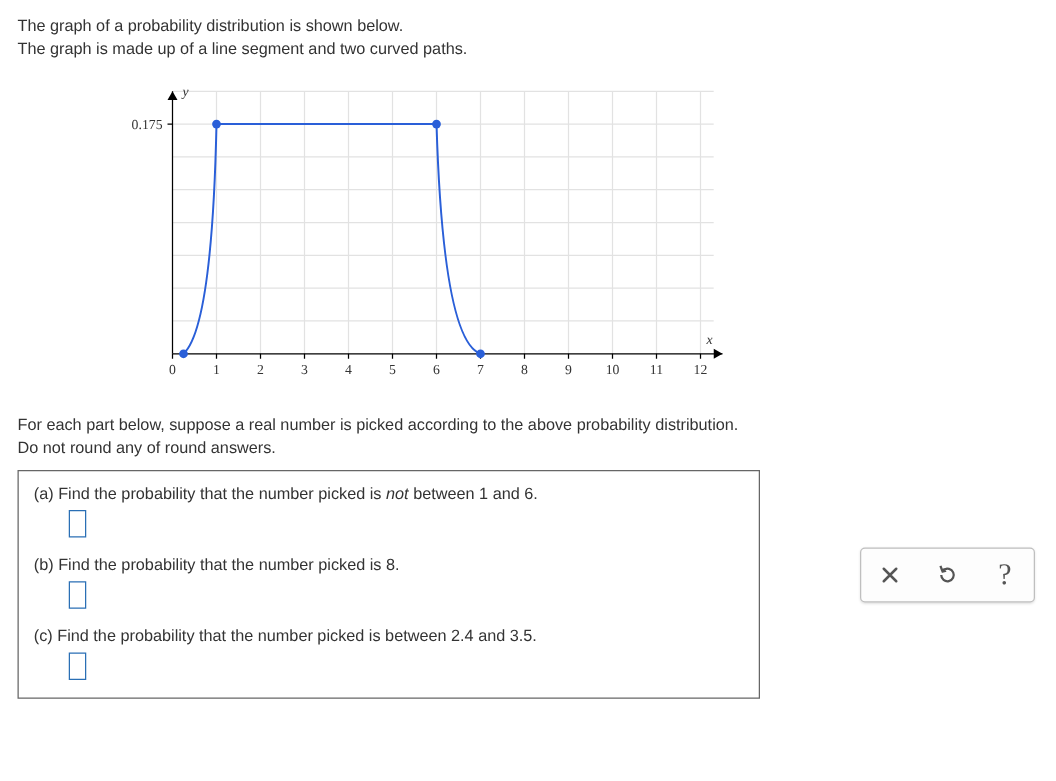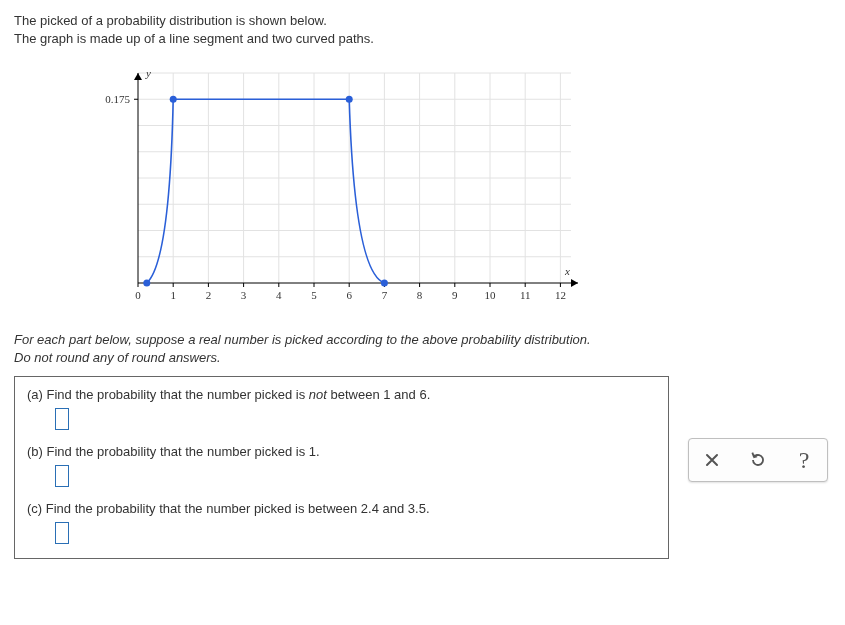--- a/index.html
+++ b/index.html
@@ -7,25 +7,25 @@
     padding: 12px 14px;
     font-family: Verdana, Geneva, sans-serif;
     font-size: 13px;
     color: #333;
     background: #fff;
     width: 845px;
     box-sizing: border-box;
   }
   .prompt-text { line-height: 1.35; margin-bottom: 6px; }
   .graph-wrap { margin: 4px 0 18px 84px; }
-  .questions-intro { margin: 8px 0 10px 0; line-height: 1.35; font-style: italic; }
+  .questions-intro { margin: 8px 0 10px 0; line-height: 1.35; }
   .italic { font-style: italic; }
   .qa-box {
     border: 1px solid #666;
-    width: 655px;
+    width: 594px;
     padding: 10px 12px 14px 12px;
     box-sizing: border-box;
     position: relative;
   }
   .part-label { margin-bottom: 6px; }
   .answer-input {
     width: 14px;
     height: 22px;
     border: 1px solid #2a6fb5;
     margin: 4px 0 14px 28px;
@@ -61,21 +61,21 @@
     font-size: 18px;
   }
   .tool-btn.q { font-size: 24px; color:#555; font-family: Georgia, serif; }
   .tool-btn.x { font-size: 16px; }
   svg { display:block; }
 </style>
 </head>
 <body>
 
 <div class="prompt-text">
-  <div>The picked of a probability distribution is shown below.</div>
+  <div>The graph of a probability distribution is shown below.</div>
   <div>The graph is made up of a line segment and two curved paths.</div>
 </div>
 
 <div class="graph-wrap">
   <svg id="chart-svg" width="500" height="260">
       <line x1="75.2" y1="20" x2="75.2" y2="230" stroke="#e2e2e2" stroke-width="1"></line>
       <line x1="110.4" y1="20" x2="110.4" y2="230" stroke="#e2e2e2" stroke-width="1"></line>
       <line x1="145.60000000000002" y1="20" x2="145.60000000000002" y2="230" stroke="#e2e2e2" stroke-width="1"></line>
       <line x1="180.8" y1="20" x2="180.8" y2="230" stroke="#e2e2e2" stroke-width="1"></line>
       <line x1="216" y1="20" x2="216" y2="230" stroke="#e2e2e2" stroke-width="1"></line>
@@ -141,21 +141,21 @@
   <div>Do not round any of round answers.</div>
 </div>
 
 <div class="qa-box">
 
   <div class="part-label">
     <span>(a) Find the probability that the number picked is </span><span class="italic">not</span><span> between 1 and 6.</span>
   </div>
   <input class="answer-input" type="text" style="">
 
-  <div class="part-label">(b) Find the probability that the number picked is 1.</div>
+  <div class="part-label">(b) Find the probability that the number picked is 8.</div>
   <input class="answer-input" type="text" style="">
 
   <div class="part-label">(c) Find the probability that the number picked is between 2.4 and 3.5.</div>
   <input class="answer-input" type="text" style="">
 
 </div>
 
 <div class="toolbox">
   <div class="tool-btn x">
     <svg width="14" height="14" viewBox="0 0 14 14">

